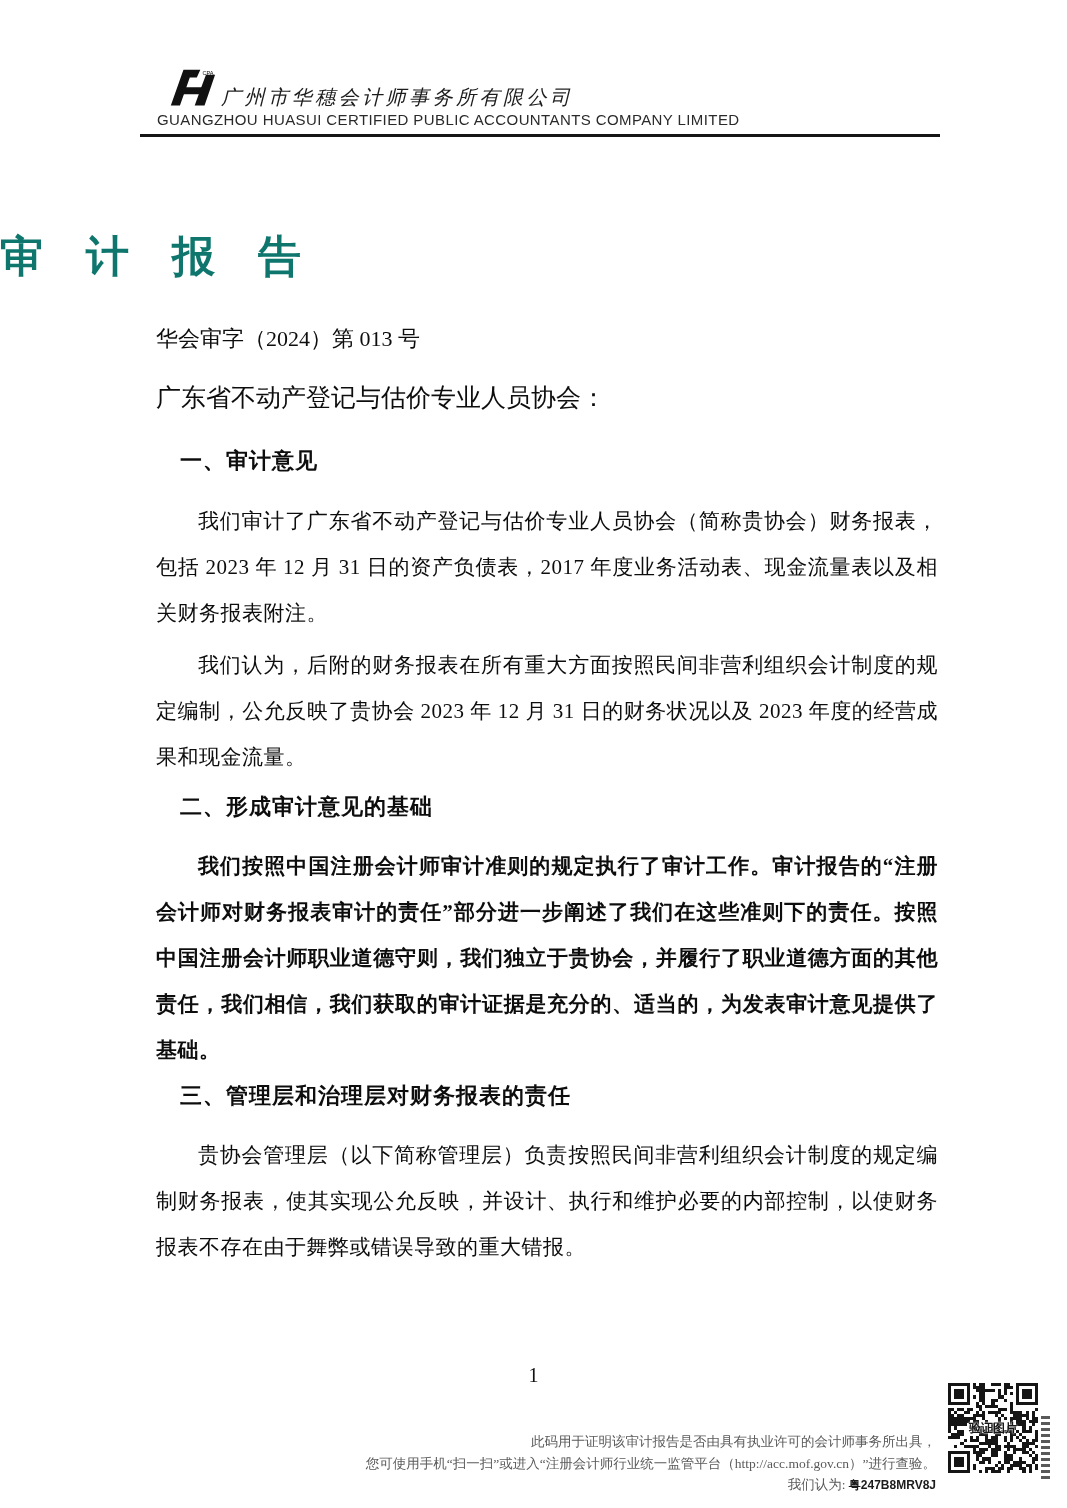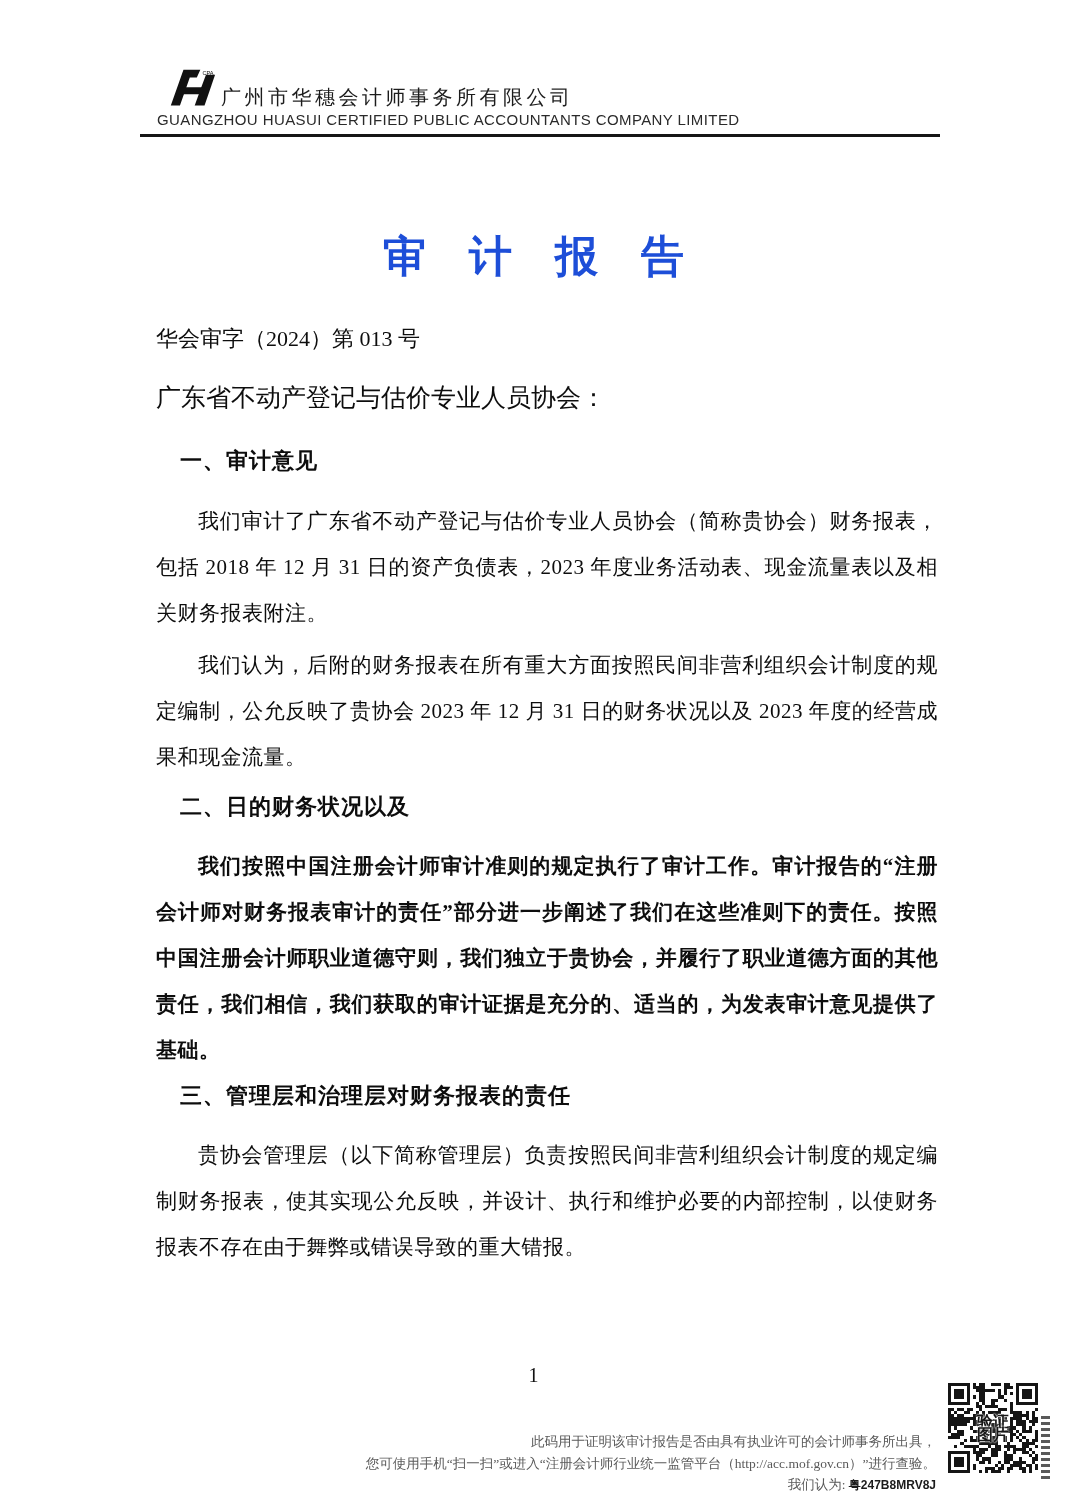--- a/index.html
+++ b/index.html
@@ -10,35 +10,35 @@
     background:#ffffff;
     font-family:"Liberation Serif","DejaVu Serif",serif;
     color:#111;
     overflow:hidden;
   }
   
   .logo{position:absolute;left:168px;top:62px;width:52px;height:52px;}
   .company-cn{
     position:absolute;left:221px;top:84px;
     font-family:"Liberation Sans","DejaVu Sans",sans-serif;
-    font-size:20px;letter-spacing:3.5px;color:#1c1c1c;font-weight:500;
+    font-size:20px;letter-spacing:3.5px;color:#1c1c1c;font-weight:500;font-style:italic;
   }
   .company-en{
     position:absolute;left:157px;top:111px;
     font-family:"Liberation Sans","DejaVu Sans",sans-serif;
     font-size:15px;letter-spacing:0.4px;color:#2a2a2a;
   }
   .header-rule{
     position:absolute;left:140px;top:134px;width:800px;height:3px;
     background:#151515;
   }
   
   .doc-title{
     position:absolute;left:0;top:228px;width:1067px;
-    text-align:center;font-size:43px;font-weight:bold;color:#1d4ed8;
+    text-align:left;font-size:43px;font-weight:bold;color:#0f766e;
   }
   .ref-no{
     position:absolute;left:156px;top:324px;width:766px;
     text-align:left;font-size:22px;color:#0d0d0d;
   }
   
   .salutation{
     position:absolute;left:156px;top:381px;width:782px;
     font-size:25px;color:#0d0d0d;
   }
@@ -66,22 +66,22 @@
     font-family:"Liberation Serif","DejaVu Serif",serif;
   }
   .verify-note .code{
     font-weight:bold;color:#1b1b1b;
     font-family:"Liberation Sans","DejaVu Sans",sans-serif;font-size:12px;
   }
   .qr{position:absolute;left:948px;top:1383px;width:90px;height:90px;}
   .qr svg{display:block;}
   .qr-label{
     position:absolute;left:0;top:0;width:90px;height:90px;
-    display:flex;flex-direction:column;align-items:center;justify-content:center;
-    font-size:16px;line-height:13px;font-weight:bold;color:#171717;
+    display:flex;flex-direction:row;align-items:center;justify-content:center;
+    font-size:12px;line-height:13px;font-weight:bold;color:#171717;
     text-shadow:0 0 2px #fff,0 0 2px #fff;
     font-family:Liberation Serif, serif;
     pointer-events:none;
   }
   .edge-artifact{
     position:absolute;left:1041px;top:1416px;width:9px;height:66px;
     background:repeating-linear-gradient(180deg,#3c3c3c 0 3px,transparent 3px 6px);
     opacity:.85;
   }
 </style>
@@ -101,24 +101,24 @@
   <div class="company-cn">广州市华穗会计师事务所有限公司</div>
   <div class="company-en">GUANGZHOU HUASUI CERTIFIED PUBLIC ACCOUNTANTS COMPANY LIMITED</div>
   <div class="header-rule"></div>
 
   <div class="doc-title">审　计　报　告</div>
   <div class="ref-no">华会审字（2024）第 013 号</div>
 
   <div class="salutation">广东省不动产登记与估价专业人员协会：</div>
 
   <div class="sec-heading h1">一、审计意见</div>
-  <div class="para p11">我们审计了广东省不动产登记与估价专业人员协会（简称贵协会）财务报表，包括 2018 年 12 月 31 日的资产负债表，2023 年度业务活动表、现金流量表以及相关财务报表附注。</div>
+  <div class="para p11">我们审计了广东省不动产登记与估价专业人员协会（简称贵协会）财务报表，包括 2023 年 12 月 31 日的资产负债表，2017 年度业务活动表、现金流量表以及相关财务报表附注。</div>
   <div class="para p12">我们认为，后附的财务报表在所有重大方面按照民间非营利组织会计制度的规定编制，公允反映了贵协会 2023 年 12 月 31 日的财务状况以及 2023 年度的经营成果和现金流量。</div>
 
-  <div class="sec-heading h2">二、日的财务状况以及</div>
+  <div class="sec-heading h2">二、形成审计意见的基础</div>
   <div class="para p21">我们按照中国注册会计师审计准则的规定执行了审计工作。审计报告的“注册会计师对财务报表审计的责任”部分进一步阐述了我们在这些准则下的责任。按照中国注册会计师职业道德守则，我们独立于贵协会，并履行了职业道德方面的其他责任，我们相信，我们获取的审计证据是充分的、适当的，为发表审计意见提供了基础。</div>
 
   <div class="sec-heading h3">三、管理层和治理层对财务报表的责任</div>
   <div class="para p31">贵协会管理层（以下简称管理层）负责按照民间非营利组织会计制度的规定编制财务报表，使其实现公允反映，并设计、执行和维护必要的内部控制，以使财务报表不存在由于舞弊或错误导致的重大错报。</div>
 
   <div class="page-number">1</div>
 
   <div class="verify-note">
     <span>此码用于证明该审计报告是否由具有执业许可的会计师事务所出具，</span><br>
     <span>您可使用手机“扫一扫”或进入“注册会计师行业统一监管平台（http://acc.mof.gov.cn）”进行查验。</span><br>

